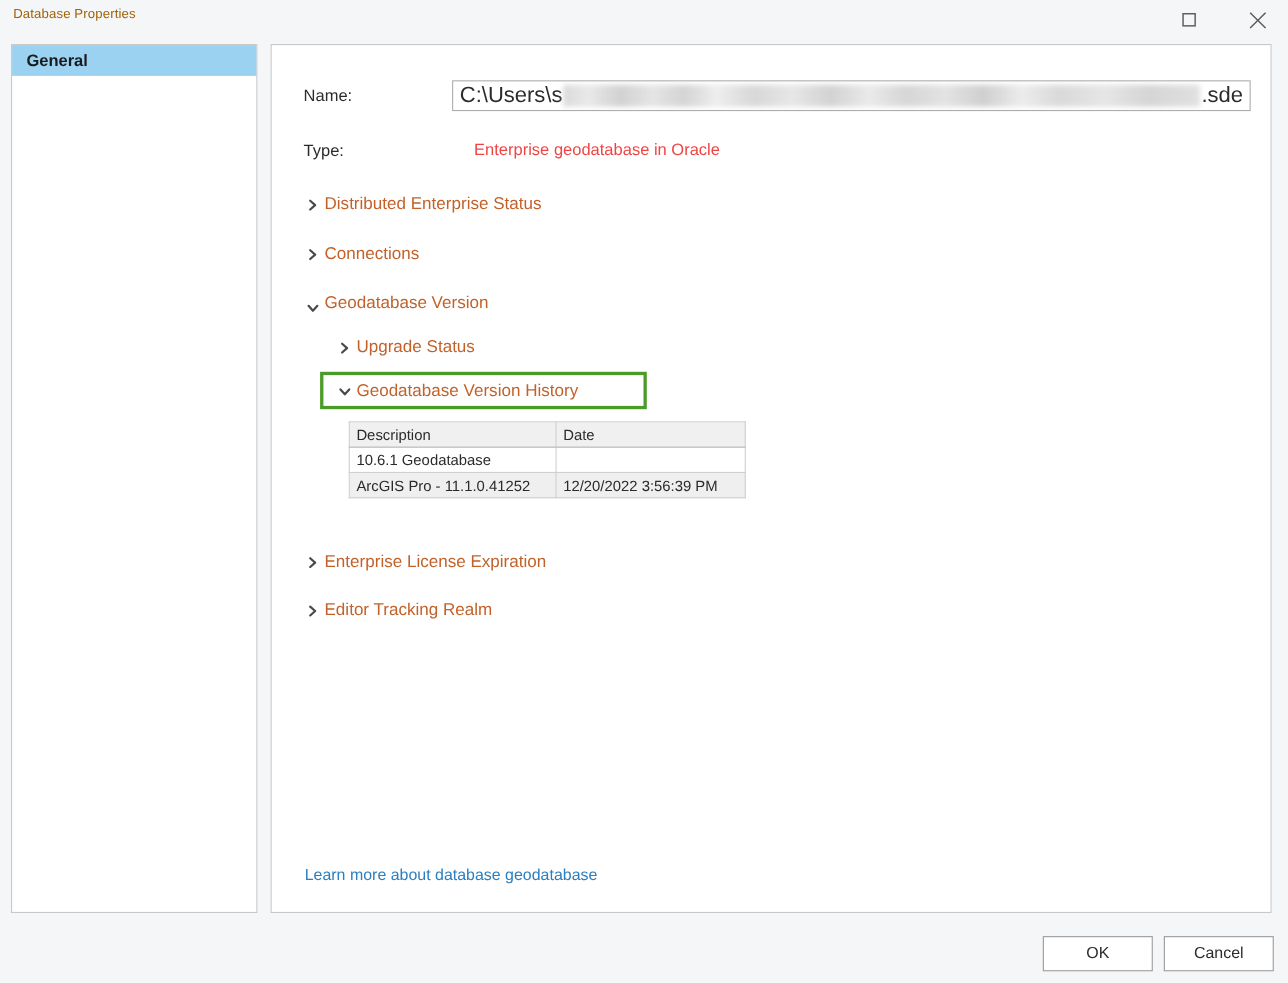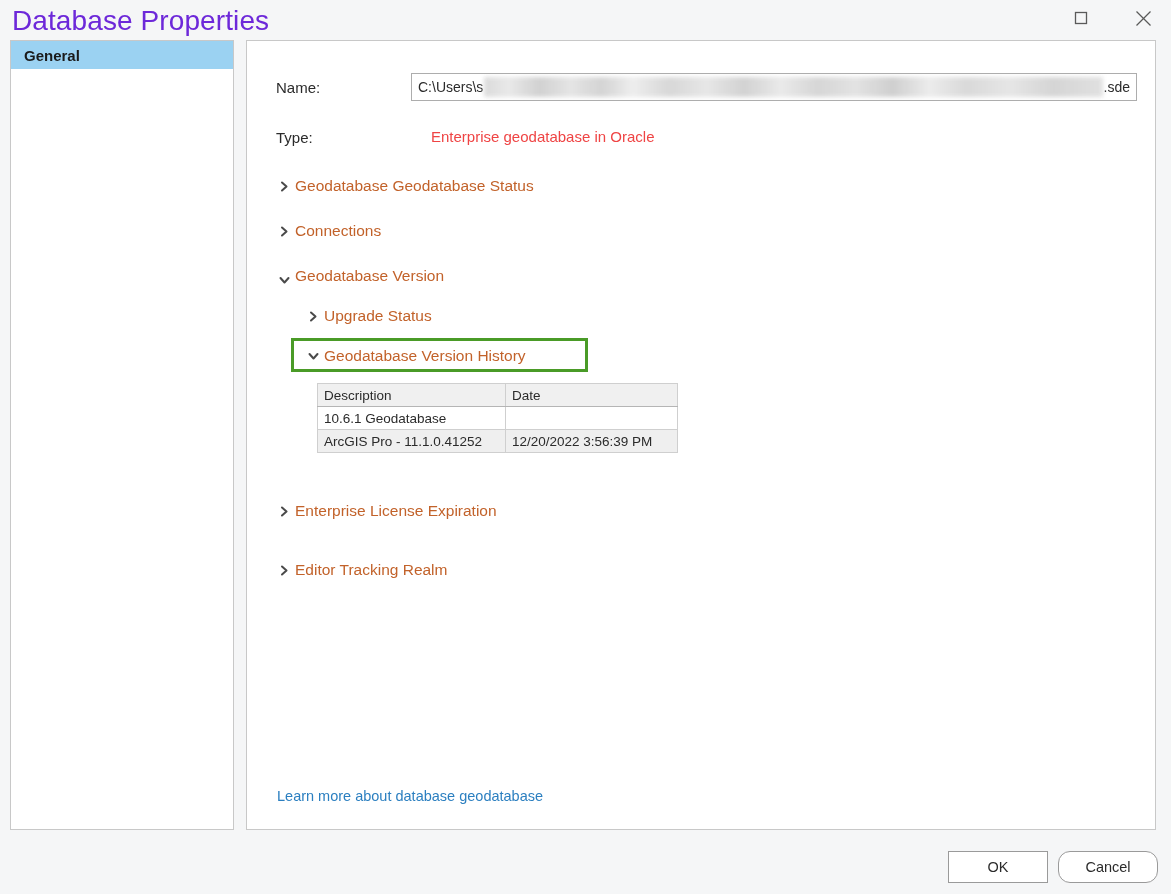--- a/index.html
+++ b/index.html
@@ -21,22 +21,22 @@
   
   .titlebar {
     position: absolute;
     left: 0; top: 0;
     width: 1171px; height: 37px;
     background: #f5f6f7;
   }
   .dlg-title {
     position: absolute;
     left: 12px; top: 5px;
-    font-size: 28px;
-    color: #6d28d9;
+    font-size: 12px;
+    color: #a16207;
     letter-spacing: .1px;
     white-space: nowrap;
   }
   .winbtn {
     position: absolute;
     top: 0;
     width: 46px; height: 36px;
     display: flex; align-items: center; justify-content: center;
     cursor: default;
   }
@@ -88,21 +88,21 @@
     color: #ef4444;
     white-space: nowrap;
   }
   .name-input {
     position: absolute;
     left: 164px; top: 32px;
     width: 726px; height: 28px;
     background: #ffffff;
     border: 1px solid #adadad;
     font-family: "Liberation Sans", sans-serif;
-    font-size: 14px;
+    font-size: 20px;
     color: #2b2b2b;
     padding: 0 6px;
     display: flex;
     align-items: center;
     overflow: hidden;
     white-space: nowrap;
   }
   .name-prefix { flex: 0 0 auto; }
   .name-redacted {
     flex: 1 1 auto;
@@ -193,21 +193,21 @@
     height: 32px;
     background: #ffffff;
     border: 1px solid #9a9a9a;
     font-family: "Liberation Sans", sans-serif;
     font-size: 14.5px;
     color: #2b2b2b;
     display: flex; align-items: center; justify-content: center;
     cursor: default;
   }
   .btn-ok     { left: 948px; top: 851px; width: 100px; }
-  .btn-cancel { left: 1058px; top: 851px; width: 100px; border-radius: 12px; }
+  .btn-cancel { left: 1058px; top: 851px; width: 100px; }
 </style>
 </head>
 <body>
 
 <div id="dialog">
 
   <div class="titlebar">
     <div class="dlg-title">Database Properties</div>
 
     <div class="winbtn maximize">
@@ -245,21 +245,21 @@
 
     <div class="field-label type-label">Type:</div>
     <div class="type-value">Enterprise geodatabase in Oracle</div>
 
     <div class="section sec-l1" style="top:136px;">
       <span class="chev">
         <svg width="9" height="11" viewBox="0 0 9 11">
             <polyline points="2,1.5 6.5,5.5 2,9.5" fill="none" stroke="#4a4a4a" stroke-width="2" stroke-linecap="round" stroke-linejoin="round"></polyline>
           </svg>
       </span>
-      <span class="section-label">Geodatabase Geodatabase Status</span>
+      <span class="section-label">Distributed Enterprise Status</span>
     </div>
 
     <div class="section sec-l1" style="top:181px;">
       <span class="chev">
         <svg width="9" height="11" viewBox="0 0 9 11">
             <polyline points="2,1.5 6.5,5.5 2,9.5" fill="none" stroke="#4a4a4a" stroke-width="2" stroke-linecap="round" stroke-linejoin="round"></polyline>
           </svg>
       </span>
       <span class="section-label">Connections</span>
     </div>
@@ -313,21 +313,21 @@
 
     <div class="section sec-l1" style="top:461px;">
       <span class="chev">
         <svg width="9" height="11" viewBox="0 0 9 11">
             <polyline points="2,1.5 6.5,5.5 2,9.5" fill="none" stroke="#4a4a4a" stroke-width="2" stroke-linecap="round" stroke-linejoin="round"></polyline>
           </svg>
       </span>
       <span class="section-label">Enterprise License Expiration</span>
     </div>
 
-    <div class="section sec-l1" style="top:520px;">
+    <div class="section sec-l1" style="top:505px;">
       <span class="chev">
         <svg width="9" height="11" viewBox="0 0 9 11">
             <polyline points="2,1.5 6.5,5.5 2,9.5" fill="none" stroke="#4a4a4a" stroke-width="2" stroke-linecap="round" stroke-linejoin="round"></polyline>
           </svg>
       </span>
       <span class="section-label">Editor Tracking Realm</span>
     </div>
 
     <div class="learn-more">Learn more about database geodatabase</div>
   </div>

